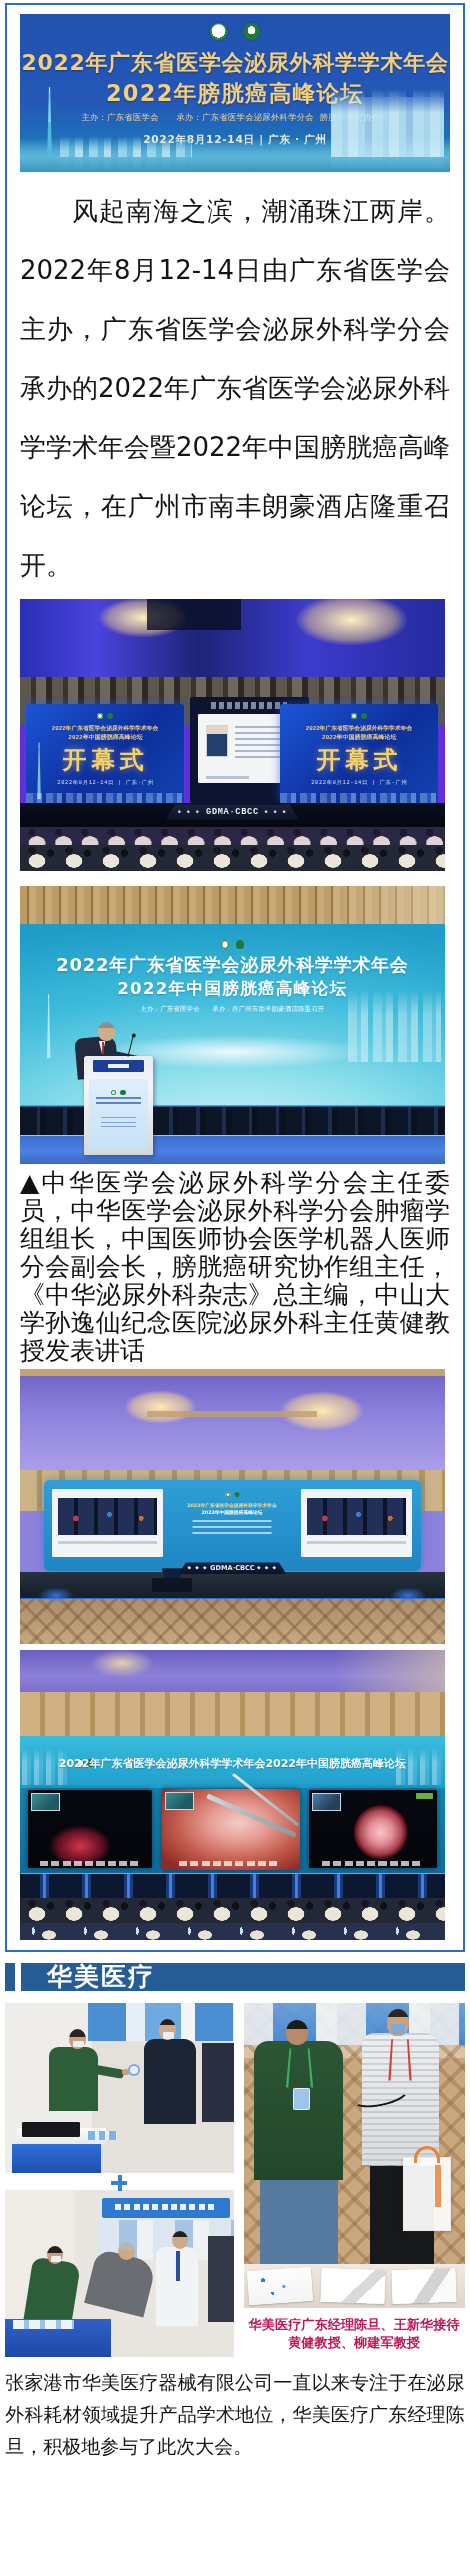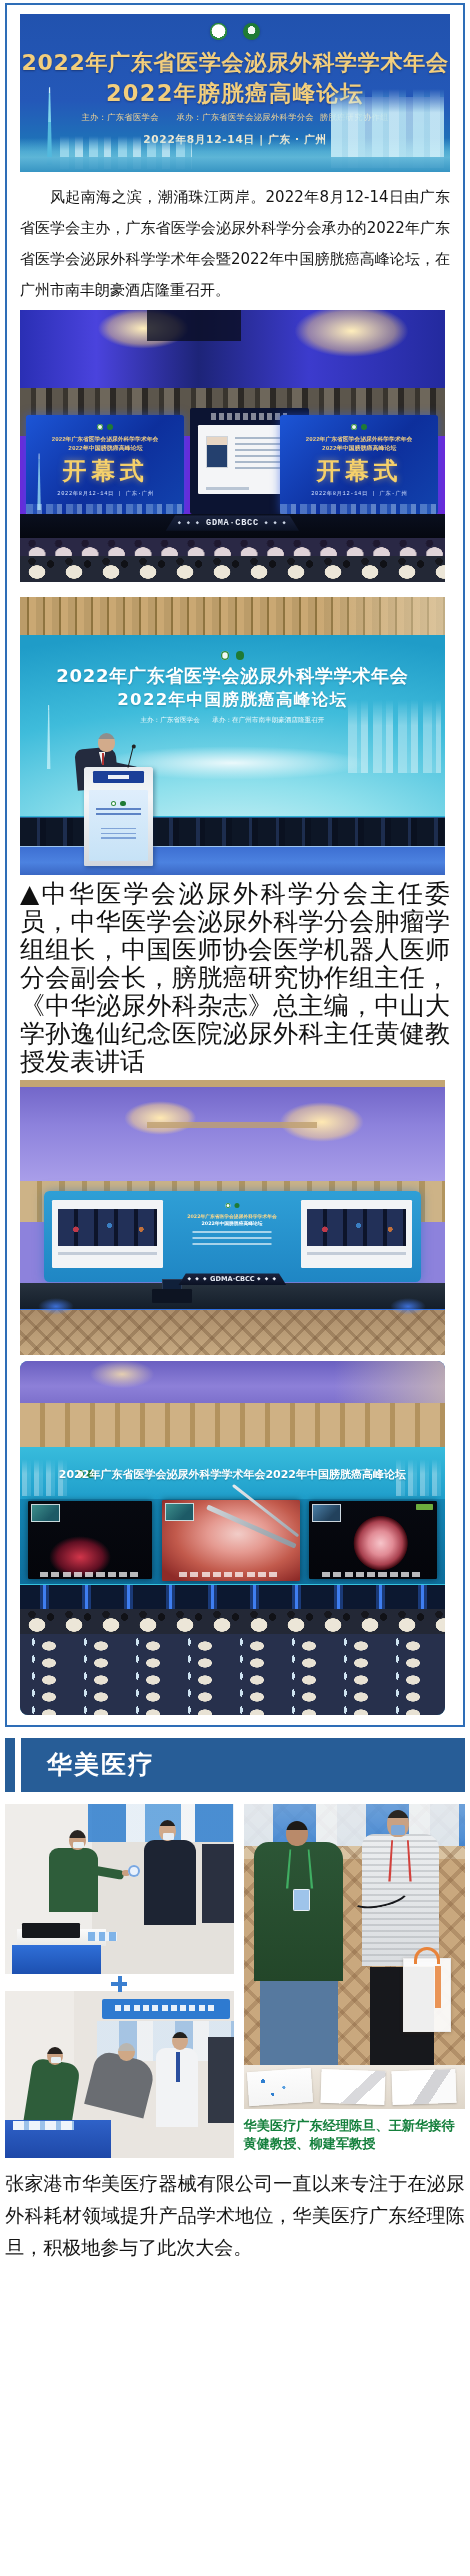--- a/index.html
+++ b/index.html
@@ -50,21 +50,21 @@
     -webkit-mask: linear-gradient(180deg, transparent 0, #000 30%);
             mask: linear-gradient(180deg, transparent 0, #000 30%); }
   .sky-city-l { position:absolute; left:40px; bottom:2.6px; width:132px; height:33px; opacity:.8;
     background: repeating-linear-gradient(90deg, rgba(190,235,248,.8) 0 9.3px, rgba(120,200,225,.6) 9.3px 14.6px, rgba(220,245,252,.85) 14.6px 22.5px, transparent 22.5px 29px);
     -webkit-mask: linear-gradient(180deg, transparent 0, #000 45%);
             mask: linear-gradient(180deg, transparent 0, #000 45%); }
   .sky-water { position:absolute; bottom:0; left:0; right:0; height:14.6px;
     background: linear-gradient(180deg, #5fb6d8, #2f8fc0); opacity:.9; }
 
   
-  .body-text { font-size:15px; line-height:31px; text-align:justify; color:#141414; }
+  .body-text { font-size:26px; line-height:59px; text-align:justify; color:#141414; }
   .body-text.indent { text-indent: 2em; }
   .body-text.p1 { margin: 10.6px 0 4px 0; }
   .body-text.p2 { font-size:20px; line-height:32px; margin: 17px 0 5.3px 0; }
   .caption { font-size:25px; line-height:28px; text-align:justify; color:#111; margin: 5.3px 0 4px 0; }
   .caption.single { text-align:left; margin: 4px 0 0 0; }
   .body-text.closing { font-size:19px; line-height:32px; margin-top: 9.3px; }
 
   
   .photo { position:relative; overflow:hidden; width:425px; background:#222; }
   .photo > div { position:absolute; }
@@ -228,21 +228,21 @@
   .p3-opscreen { left:142px; top:199px; width:20px; height:12px; background:#10203a; border:0.7px solid #2a3a55; }
   .p3-carpet { top:230px; bottom:0; left:0; right:0;
     background:
       repeating-linear-gradient(45deg, rgba(100,70,42,.30) 0 3.3px, transparent 3.3px 14.6px),
       repeating-linear-gradient(-45deg, rgba(100,70,42,.30) 0 3.3px, transparent 3.3px 14.6px),
       linear-gradient(180deg, #ab8d6a, #c6a981); }
   .p3-glow { bottom:40px; width:36px; height:17px; background: radial-gradient(ellipse at center, rgba(70,130,255,.8), transparent 70%); }
   .p3-glow.g1 { left:18.5px; } .p3-glow.g2 { right:18.5px; }
 
   
-  .photo4 { height:354px; margin: 0 0 2.6px 0; background:#1689b8;border-radius:8px; }
+  .photo4 { height:290px; margin: 0 0 2.6px 0; background:#1689b8; }
   .p4-ceiling { top:0; left:0; right:0; height:42px;
     background:
       radial-gradient(ellipse 46px 20px at 24% 13.2px, rgba(255,230,170,.8), transparent 70%),
       linear-gradient(180deg, #6a5fc0 0%, #8d80d8 60%, #7d70cc 100%); }
   .p4-ceiling:after { content:""; position:absolute; right:0; top:0; width:26%; height:100%;
     background: linear-gradient(90deg, transparent, rgba(225,205,165,.6)); }
   .p4-wall { top:42px; left:0; right:0; height:44px;
     background: repeating-linear-gradient(90deg, #cfb184 0 20px, #b2925e 20px 25px); }
   .p4-banner { top:86px; left:0; right:0; height:52px;
     background: linear-gradient(180deg, #38bcdc 0%, #1f9ecb 100%); }
@@ -284,21 +284,21 @@
   .p4-stage { top:223px; left:0; right:0; height:25px; border-top:1.3px solid #35c2de;
     background: repeating-linear-gradient(90deg, #0c1830 0 20px, #1a3a78 20px 23px, #3f7ef0 23px 26px, #1a3a78 26px 29px, #0c1830 29px 42px); }
   .p4-aud { top:248px; height:26.5px; }
   .p4-tables { top:273px; bottom:0; left:0; right:0; background-color:#27304c;
     background-image:
       radial-gradient(ellipse 2.6px 6px at 13.2px 8px, #cfe4f2 60%, transparent 65%),
       radial-gradient(ellipse 12px 8px at 29px 12px, #e8e2d4 55%, transparent 60%);
     background-size: 52px 17px; }
 
   
-  .section-header { display:flex; margin: 10.6px 0 12px 0; height:54px;text-align:right; }
+  .section-header { display:flex; margin: 10.6px 0 12px 0; height:28px;text-align:right; }
   .section-header .accent { width:9.3px; background:#275d97; }
   .section-header .bar { flex:1; margin-left:6px; background:#275d97; display:flex; align-items:center; }
   .section-header .bar span { color:#fff; font-size:25px; font-weight:700; letter-spacing:2px; padding-left:26.5px; }
 
   
   .collage { display:grid; grid-template-columns: 229px 221px; column-gap:9.3px; align-items:start; }
   .cphoto { position:relative; overflow:hidden; background:#ddd; }
   .cphoto > div { position:absolute; }
   .c1 { width:229px; height:170px; background: linear-gradient(90deg, #efedea 0 38%, #e4e1dc 38% 100%); }
   .c1-banners { right:0; top:0; width:64%; height:38px; opacity:.85;
@@ -393,21 +393,21 @@
       linear-gradient(#fdfdfd, #f4f4f4); }
   .c3-doc.d2 { left:77px; transform: rotate(2deg);
     background: linear-gradient(135deg, #ffffff 0 55%, #d9d9dc 55% 70%, #ffffff 70%); }
   .c3-doc.d3 { left:148px; transform: rotate(-2deg);
     background: linear-gradient(125deg, #ffffff 0 50%, #d3d3d6 50% 68%, #fafafa 68%); }
 
   .plus-connector { position:absolute; left:106px; top:172px; width:16px; height:16px; z-index:4; }
   .plus-connector:before { content:""; position:absolute; left:6.6px; top:0; width:4px; height:16px; background:#3b7fd0; }
   .plus-connector:after { content:""; position:absolute; left:0; top:6px; width:16px; height:4px; background:#3b7fd0; }
 
-  .collage-caption { margin-top:8px; font-size:13.2px; font-weight:700; line-height:18px; color:#15803d; }
+  .collage-caption { margin-top:8px; text-align:center; font-size:13.2px; font-weight:700; line-height:18px; color:#be185d; }
 </style>
 </head>
 <body>
 
 <div class="page">
 
   <div class="main-box">
 
     <div class="banner">
       <div class="banner-logos">

